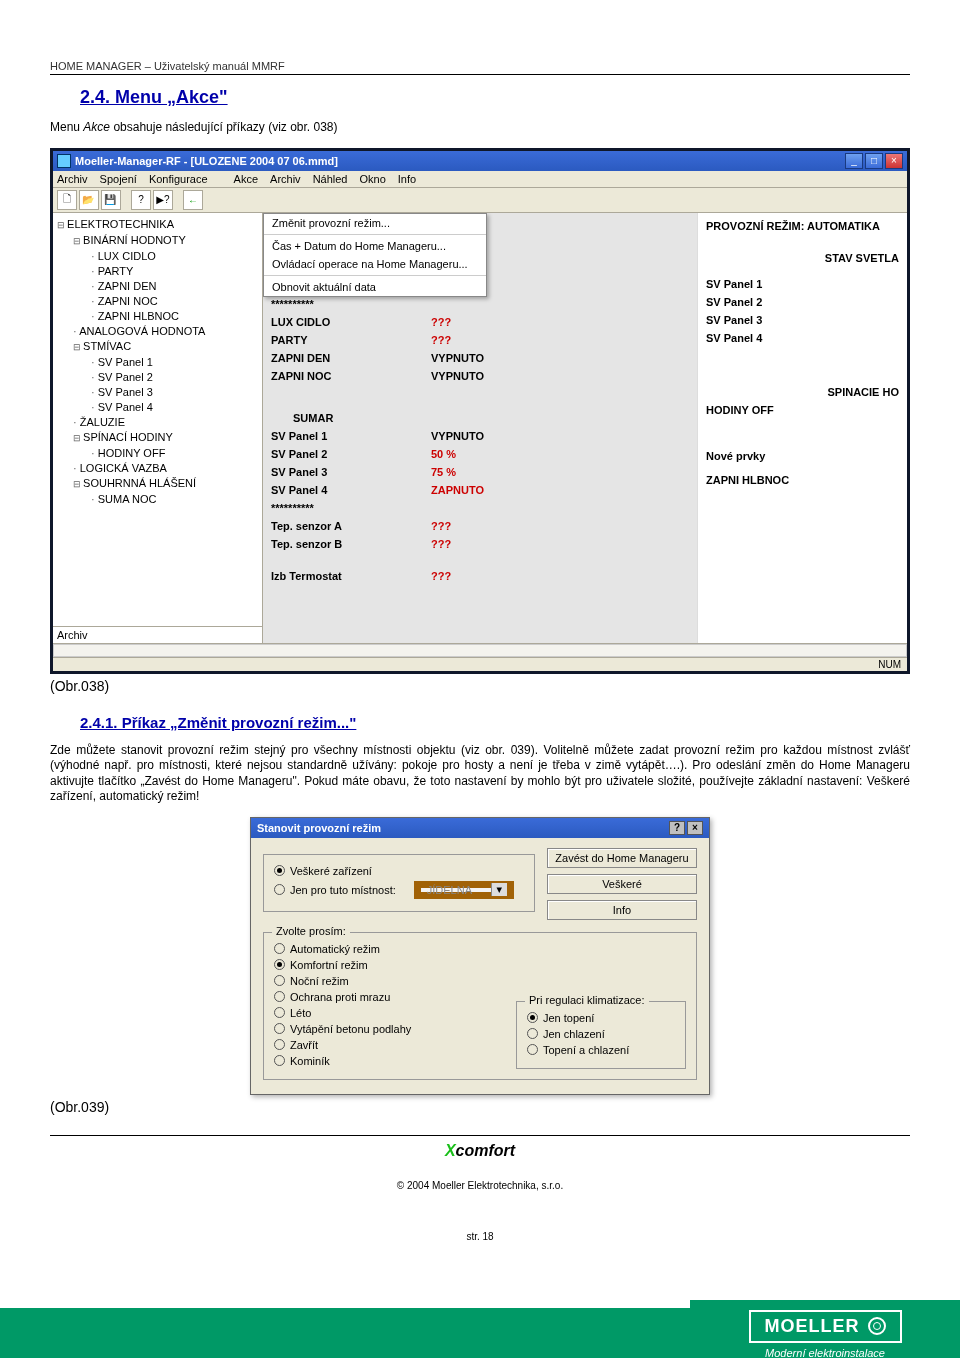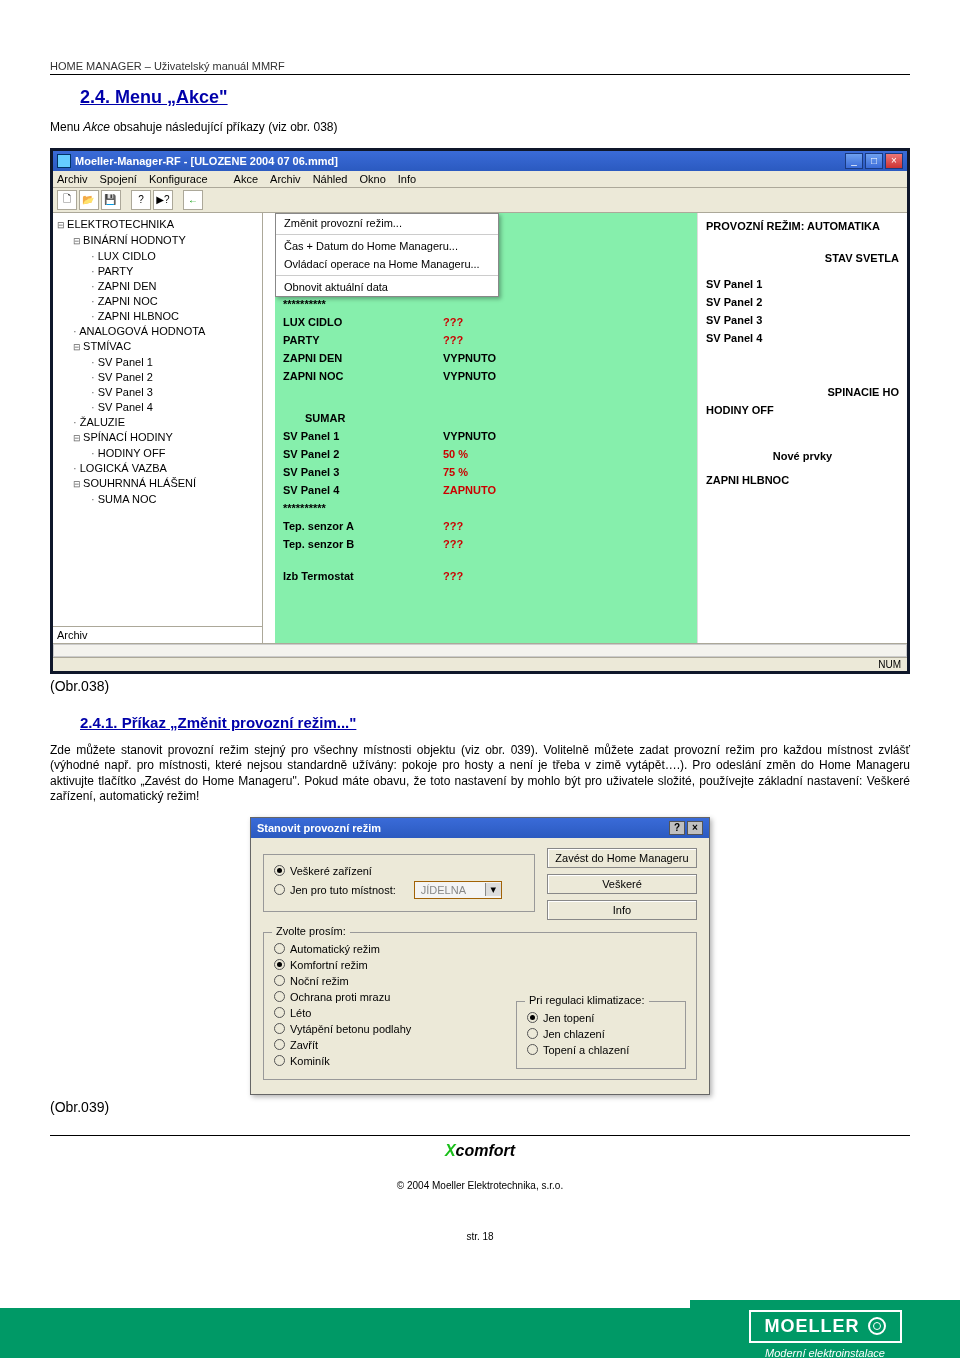--- a/index.html
+++ b/index.html
@@ -23,21 +23,21 @@
   .tbtn { width:20px;height:20px;border:1px solid #aca899;background:#fff;display:flex;align-items:center;justify-content:center;font-size:10px;}
   .body-split { display:flex; height: 430px; }
   .tree-pane { width: 210px; border-right:1px solid #aca899; background:#fff; overflow:auto; padding:4px 2px; position:relative;}
   .tree div { white-space:nowrap; padding:0 2px; line-height:15px; }
   .t-root { }
   .t-l1 { padding-left:18px !important; }
   .t-l2 { padding-left:36px !important; }
   .tree .exp::before { content:"⊟ "; font-size:9px; color:#666;}
   .tree .leaf::before { content:"· "; color:#666;}
   .tree-archiv { position:absolute; bottom:0; left:0; right:0; border-top:1px solid #aca899; padding:2px 4px; background:#fff;}
-  .center-pane { flex:1; background:#86efac; overflow:auto; position:relative; padding:4px 8px; font-weight:bold;margin-left:12px;}
+  .center-pane { flex:1; background:#e5e5e5; overflow:auto; position:relative; padding:4px 8px; font-weight:bold;}
   .center-pane .row { display:flex; line-height:18px;}
   .center-pane .c1 { width:160px; }
   .center-pane .c2 { width:140px; }
   .center-pane .vypn { color:#000; }
   .center-pane .zap { color:#c00; }
   .center-pane .pct { color:#c00; }
   .center-pane .qqq { color:#c00; }
   .right-pane { width:210px; background:#fff; padding:4px 8px; font-weight:bold; border-left:1px solid #ddd;}
   .right-pane div { line-height:18px; }
   .status { background:#ece9d8; border-top:1px solid #aca899; display:flex; justify-content:flex-end; padding:1px 6px; font-size:10px;}
@@ -56,21 +56,21 @@
   .dlg-body { padding:10px 12px 14px 12px;}
   .dlg-top { display:flex; gap:12px; }
   .dlg-left { flex:1; }
   .dlg-btncol { width:150px; display:flex; flex-direction:column; gap:6px;}
   .dlg-btn { background:#ece9d8; border:1px solid #888; padding:3px 6px; text-align:center; box-shadow:1px 1px 0 #fff inset; }
   .grp { border:1px solid #999; padding:8px 10px 10px 10px; margin-top:6px; position:relative;}
   .grp-title { position:absolute; top:-8px; left:8px; background:#ece9d8; padding:0 4px; font-size:11px;}
   .radio-row { display:flex; align-items:center; gap:5px; padding:2px 0; font-size:11px;}
   .radio-dot { width:11px;height:11px;border:1px solid #555;border-radius:50%;display:inline-flex;align-items:center;justify-content:center;}
   .radio-dot.sel::after { content:""; width:5px;height:5px;background:#000;border-radius:50%;}
-  .combo { display:inline-flex; align-items:center; border:1px solid #a16207; background:#f4f4f4; height:18px;}
+  .combo { display:inline-flex; align-items:center; border:7px solid #a16207; background:#f4f4f4; height:18px;}
   .combo .cval { padding:0 6px; color:#888; min-width:70px; font-size:11px;}
   .combo .carr { width:16px; text-align:center; border-left:1px solid #888; background:#ddd;}
   
   .footer-banner { position:relative; height:68px; display:flex; margin-top: 10px; }
   .footer-left { flex:1; background: linear-gradient(to bottom, #fff 0%, #fff 12%, #009966 12%, #009966 100%); display:flex; align-items:center; padding-left:40px;}
   .foot-inner { display:flex; align-items:center; gap:20px; font-size:10px;flex-direction:column;}
   .xcomfort { font-size:16px; font-weight:bold; font-style:italic;}
   .xcomfort .x { color:#1abf1a;}
   .footer-right { width:270px; background:#009966; color:#fff; display:flex; flex-direction:column; align-items:center; justify-content:center;}
   .moeller-logo { border:2px solid #fff; padding:4px 14px; font-weight:bold; font-size:18px; letter-spacing:1px; display:flex; align-items:center; gap:8px;}
@@ -232,21 +232,21 @@
         <div style="text-align:right">STAV SVETLA</div>
         <div style="height:8px"></div>
         <div>SV Panel 1</div>
         <div>SV Panel 2</div>
         <div>SV Panel 3</div>
         <div>SV Panel 4</div>
         <div style="height:36px"></div>
         <div style="text-align:right">SPINACIE HO</div>
         <div>HODINY OFF</div>
         <div style="height:28px"></div>
-        <div style="text-align:center">Nové prvky</div>
+        <div style="text-align:left">Nové prvky</div>
         <div style="height:6px"></div>
         <div>ZAPNI HLBNOC</div>
       </div>
     </div>
     <div class="scroll-h">
         <div class="track"></div>
       </div>
     <div class="status">
         <span>NUM</span>
       </div>

